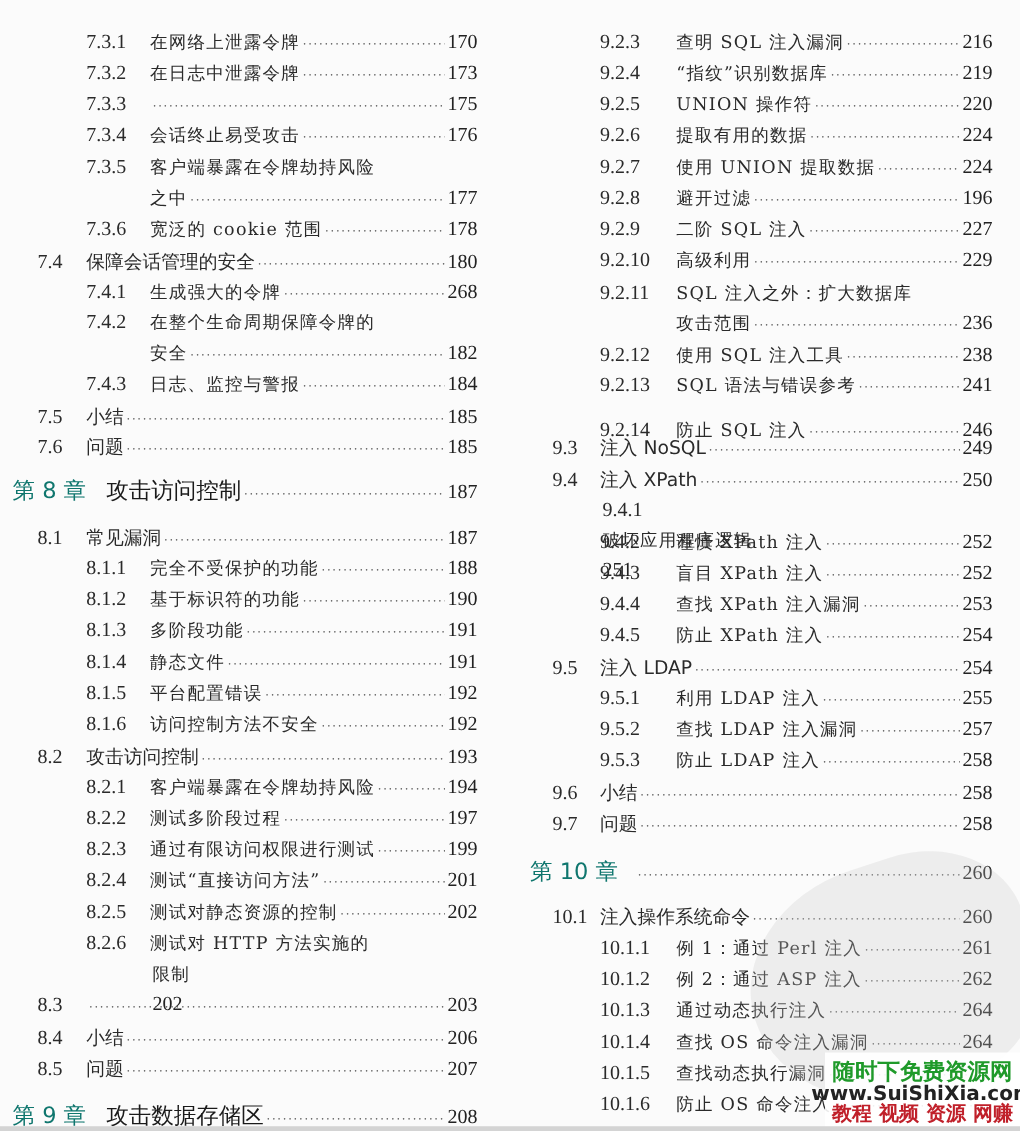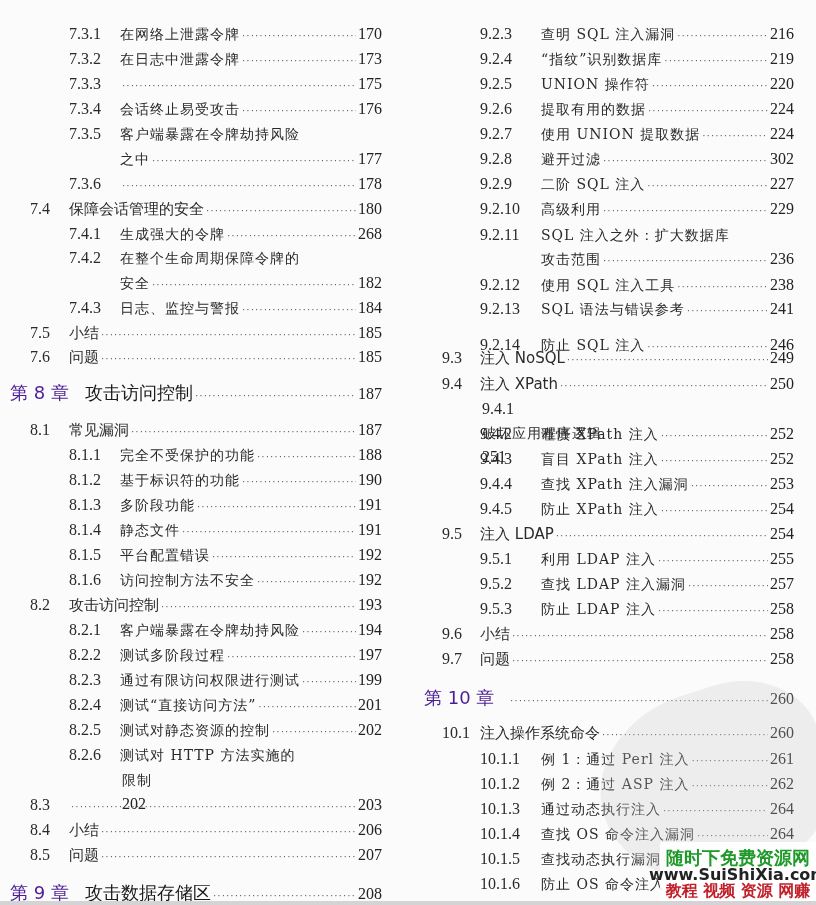--- a/index.html
+++ b/index.html
@@ -19,21 +19,21 @@
   .row .num { display: inline-block; color: #2a2a2a; font-family: "Liberation Serif", serif; font-size: 16px; }
   .row .title { color: #2a2a2a; }
   .row .dots {
     flex: 1; overflow: hidden; margin: 0 2px;
     color: #444; font-size: 10px; letter-spacing: 1px;
     font-family: "Liberation Serif", serif;
   }
   .row .dots::before { content: "······························································································································"; }
   .row .page { font-family: "Liberation Serif", serif; font-size: 16px; color: #222; }
   .row.chapter { font-family: "DejaVu Sans", "Liberation Sans", sans-serif; font-size: 18px; height: 28px; line-height: 28px; }
-  .row.chapter .num { font-family: "DejaVu Sans", "Liberation Sans", sans-serif; font-size: 18px; color: #4c1d95; }
+  .row.chapter .num { font-family: "DejaVu Sans", "Liberation Sans", sans-serif; font-size: 18px; color: #0f766e; }
   .row.chapter .title { font-size: 18px; color: #1a1a1a; }
   .row.section .title { font-family: "DejaVu Sans", "Liberation Sans", sans-serif; font-size: 15px; }
   .row.sub .title { font-size: 14px; letter-spacing: 1px; }
   .row.cont .dots { }
   .watermark-seal {
     position: absolute; left: 600px; top: 690px; width: 230px; height: 190px;
     border-radius: 50% 40% 45% 55%; background: rgba(200,200,200,0.28);
     transform: rotate(-18deg);
   }
   .watermark-banner {
@@ -78,20 +78,21 @@
       <span class="num" style="width: 51px;">7.3.5</span>
       <span class="title">客户端暴露在令牌劫持风险</span>
     </div>
     <div class="row sub cont" style="top: 147px; left: 120px; right: 26px;">
       <span class="title">之中</span>
       <span class="dots"></span>
       <span class="page">177</span>
     </div>
     <div class="row sub" style="top: 172px; left: 69px; right: 26px;">
       <span class="num" style="width: 51px;">7.3.6</span>
+      <span class="title">宽泛的 cookie 范围</span>
       <span class="dots"></span>
       <span class="page">178</span>
     </div>
     <div class="row section" style="top: 197px; left: 30px; right: 26px;">
       <span class="num" style="width: 39px;">7.4</span>
       <span class="title">保障会话管理的安全</span>
       <span class="dots"></span>
       <span class="page">180</span>
     </div>
     <div class="row sub" style="top: 222px; left: 69px; right: 26px;">
@@ -272,21 +273,21 @@
     <div class="row sub" style="top: 122px; left: 72px; right: 22px;">
       <span class="num" style="width: 61px;">9.2.7</span>
       <span class="title">使用 UNION 提取数据</span>
       <span class="dots"></span>
       <span class="page">224</span>
     </div>
     <div class="row sub" style="top: 147px; left: 72px; right: 22px;">
       <span class="num" style="width: 61px;">9.2.8</span>
       <span class="title">避开过滤</span>
       <span class="dots"></span>
-      <span class="page">302</span>
+      <span class="page">196</span>
     </div>
     <div class="row sub" style="top: 172px; left: 72px; right: 22px;">
       <span class="num" style="width: 61px;">9.2.9</span>
       <span class="title">二阶 SQL 注入</span>
       <span class="dots"></span>
       <span class="page">227</span>
     </div>
     <div class="row sub" style="top: 197px; left: 72px; right: 22px;">
       <span class="num" style="width: 61px;">9.2.10</span>
       <span class="title">高级利用</span>

